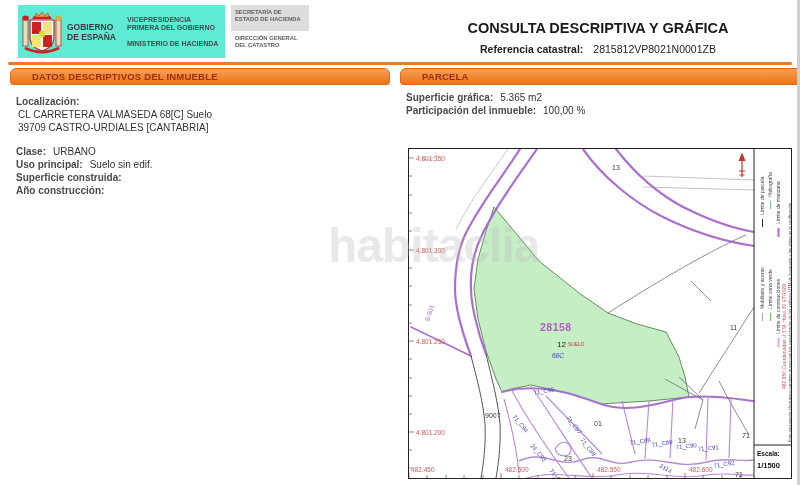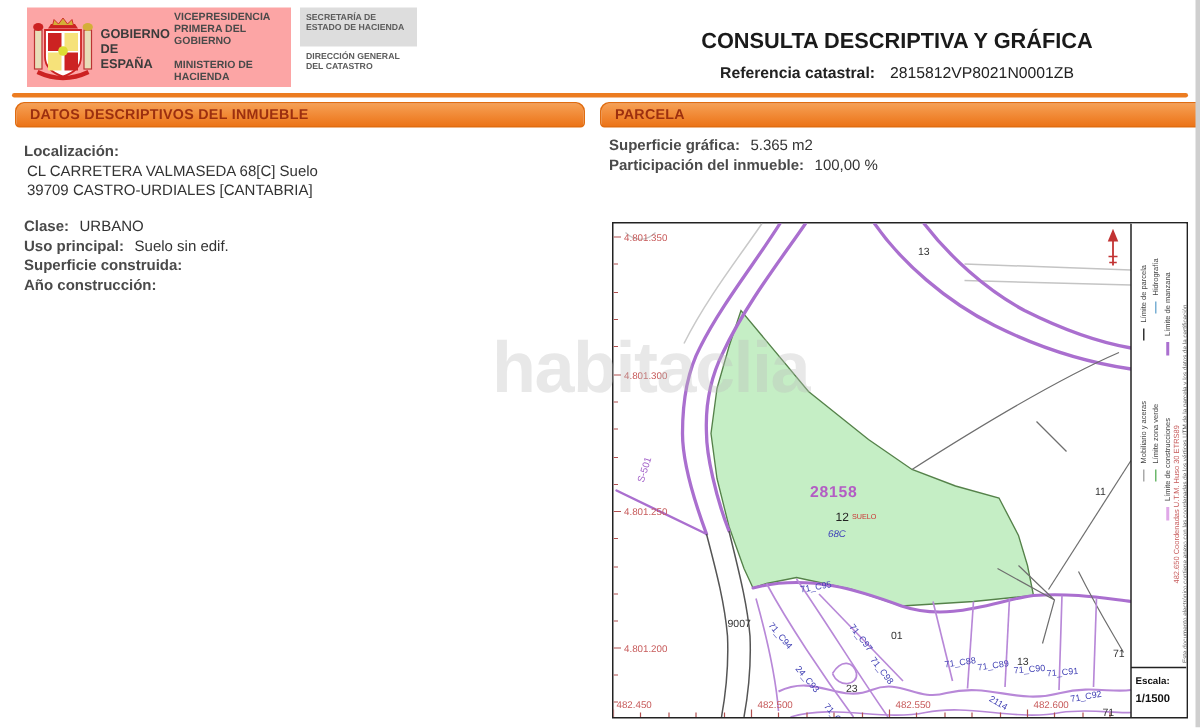--- a/index.html
+++ b/index.html
@@ -1,39 +1,39 @@
 <!DOCTYPE html>
 <html><head>
 <meta charset="utf-8">
 <style>
   * { margin:0; padding:0; box-sizing:border-box; }
   html,body { width:800px; height:485px; background:#fff; font-family:"Liberation Sans", sans-serif; position:relative; overflow:hidden; }
   .abs { position:absolute; }
 
   
   .gov-header { left:18px; top:5px; display:flex; }
-  .yellow-box { width:176px; height:53px; background:#fca5a5; display:flex; align-items:center; }
+  .yellow-box { width:207px; height:53px; background:#5eead4; display:flex; align-items:center; }
   .emblem { width:42px; height:48px; margin-left:3px; flex:0 0 auto; }
   .gov-name { font-size:8.5px; font-weight:bold; color:#3b3b3b; line-height:10px; margin-left:4px; width:58px; }
   .dept-col { margin-left:2px; width:96px; }
   .dept { font-size:7px; font-weight:bold; color:#4a4a4a; line-height:8px; }
   .dept + .dept { margin-top:8px; }
   .sub-col { margin-left:6px; width:78px; }
   .gray-box { background:#ddd; padding:4px 4px; font-size:5.8px; font-weight:bold; color:#5c5c5c; line-height:7px; height:26px; }
   .white-box { padding:4px 4px 0; font-size:5.8px; font-weight:bold; color:#5c5c5c; line-height:7px; }
 
   .title-block { left:404px; top:7px; width:388px; text-align:center; }
   .title-line { font-size:14.5px; font-weight:bold; color:#1a1a1a; line-height:19px;margin-top:12px; }
   .ref-line { margin-top:5px; font-size:10.5px; color:#222; }
   .ref-line .lbl { font-weight:bold; margin-right:10px; }
 
   .orange-rule { left:8px; top:62px; width:784px; height:3px; background:#ec7c20; border-radius:2px; }
 
   
-  .section-bar { height:17px; background:linear-gradient(#f6a055,#ec7418); border:1px solid #e06c10; border-radius:6px 6px 3px 3px; font-size:9.5px; font-weight:bold; color:#9c2f0f; line-height:15px; padding-left:9px; letter-spacing:.2px; }
+  .section-bar { height:17px; background:linear-gradient(#f6a055,#ec7418); border:1px solid #e06c10; border-radius:6px 6px 3px 3px; font-size:9.5px; font-weight:bold; color:#9c2f0f; line-height:15px; padding-left:21px; letter-spacing:.2px; }
   .bar-left  { left:10px;  top:68px; width:380px; }
   .bar-right { left:400px; top:68px; width:424px; }
 
   
   .left-panel { left:16px; top:95px; width:370px; font-size:10px; color:#333; }
   .lp-line { line-height:13px; }
   .lbl-b { font-weight:bold; color:#4a4a4a; }
   .gap { height:11px; }
   .val { margin-left:7px;text-align:center; }
 

